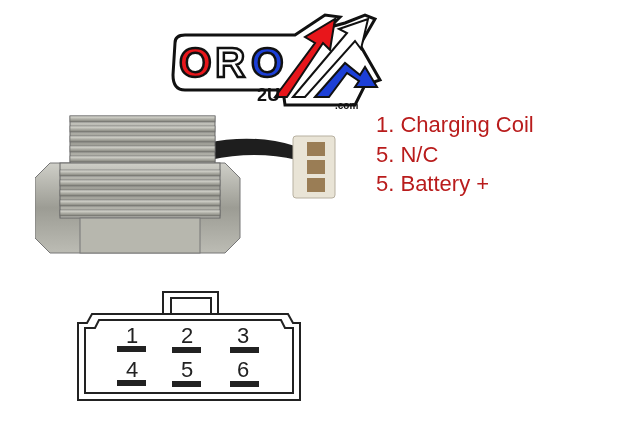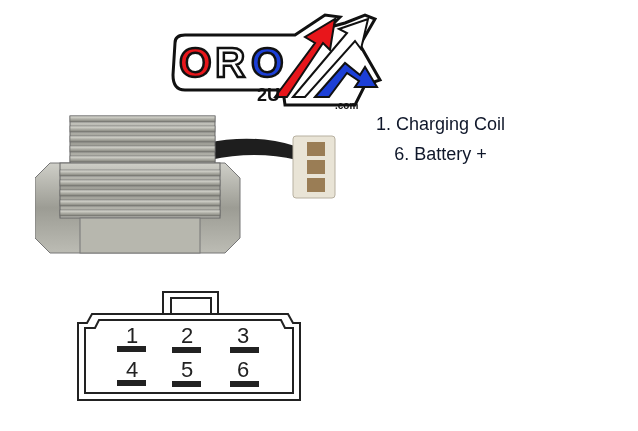--- a/index.html
+++ b/index.html
@@ -1,19 +1,19 @@
 <!DOCTYPE html>
 <html><head>
 <meta charset="utf-8">
 <style>
   html, body { margin:0; padding:0; background:#fff; }
   body { width:638px; height:431px; position:relative; overflow:hidden; font-family:"Liberation Sans", sans-serif; }
   .logo { position:absolute; left:165px; top:5px; width:220px; height:110px; }
   .pin-list { position:absolute; left:376px; top:110px; margin:0; padding:0; list-style:none; }
-  .pin-list li { font-size:18px; line-height:29.5px; color:#0f172a; white-space:nowrap;text-align:center; }
+  .pin-list li { font-size:22px; line-height:29.5px; color:#b91c1c; white-space:nowrap; }
   .photo { position:absolute; left:35px; top:108px; width:320px; height:150px; }
   .connector { position:absolute; left:75px; top:280px; width:230px; height:125px; }
 </style>
 </head>
 <body>
 
 <div class="logo">
   <svg width="220" height="110" viewBox="0 0 220 110">
 
     <path d="M10 38 Q10 30 20 30 L130 30 L160 10 L175 12 L165 22 L180 18 L200 10 L210 14 L195 40 L215 75 L200 80 L190 100 L120 100 L118 85 L20 85 Q8 85 8 70 Z" fill="#fff" stroke="#111" stroke-width="3"></path>
@@ -72,21 +72,22 @@
       <rect x="25" y="92" width="160" height="6"></rect>
       <rect x="25" y="102" width="160" height="6"></rect>
     </g>
 
     <rect x="45" y="110" width="120" height="35" fill="#b7b7ae" stroke="#777"></rect>
   </svg>
 </div>
 
 <ul class="pin-list">
   <li>1. Charging Coil</li>
-  <li>6. Battery +</li>
+  <li>5. N/C</li>
+  <li>5. Battery +</li>
 </ul>
 
 <div class="connector">
   <svg width="230" height="125" viewBox="0 0 230 125">
 
     <rect x="88" y="12" width="55" height="22" fill="#fff" stroke="#222" stroke-width="2"></rect>
     <rect x="96" y="18" width="40" height="16" fill="#fff" stroke="#222" stroke-width="2"></rect>
 
     <path d="M3 43 L12 43 L17 34 L213 34 L218 43 L225 43 L225 120 L3 120 Z" fill="#fff" stroke="#222" stroke-width="2"></path>
     <path d="M10 48 L20 48 L24 40 L206 40 L210 48 L218 48 L218 113 L10 113 Z" fill="#fff" stroke="#222" stroke-width="2"></path>

